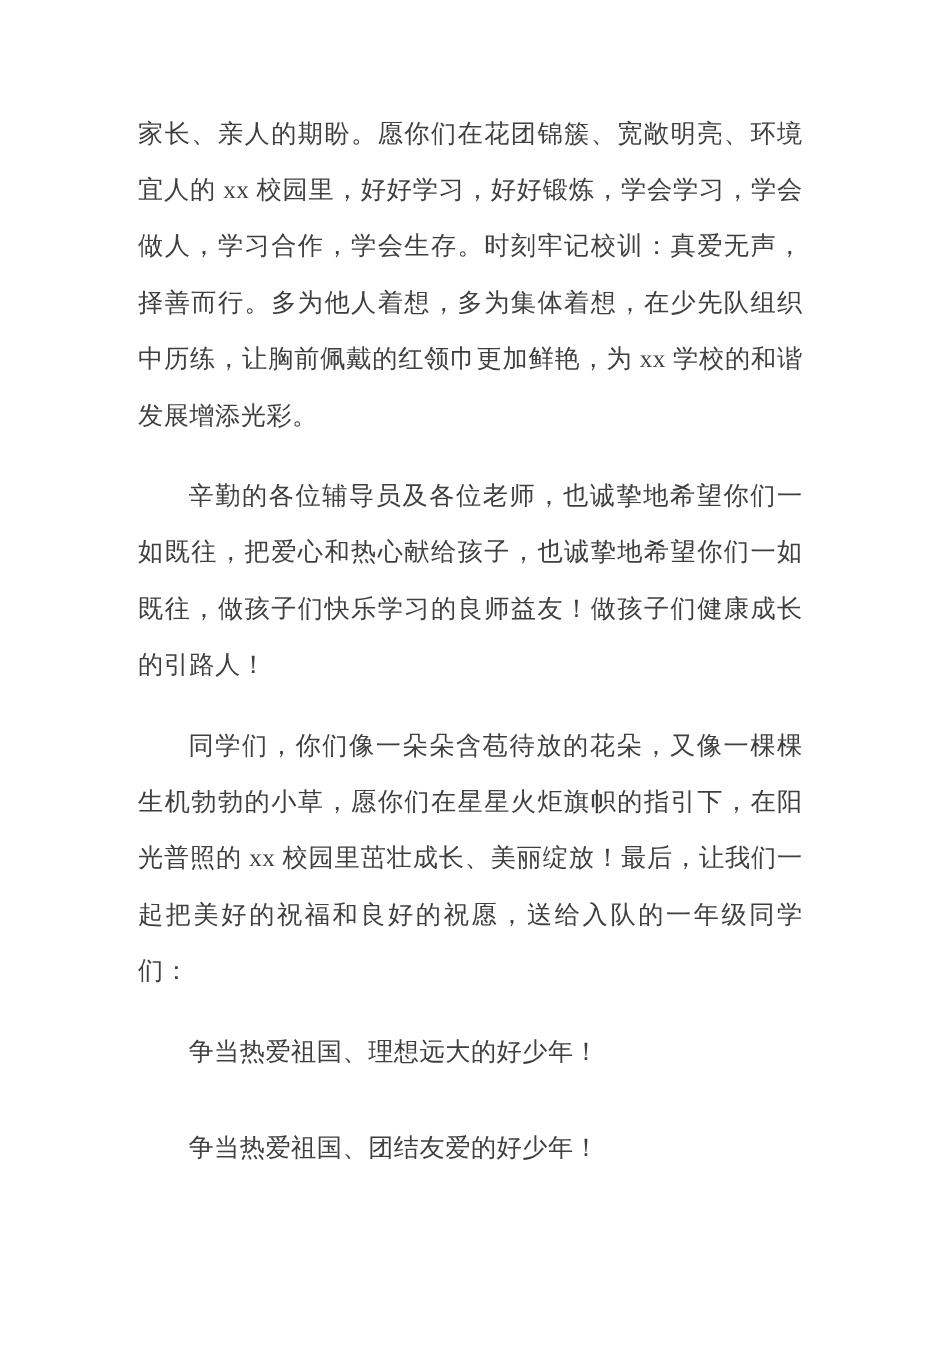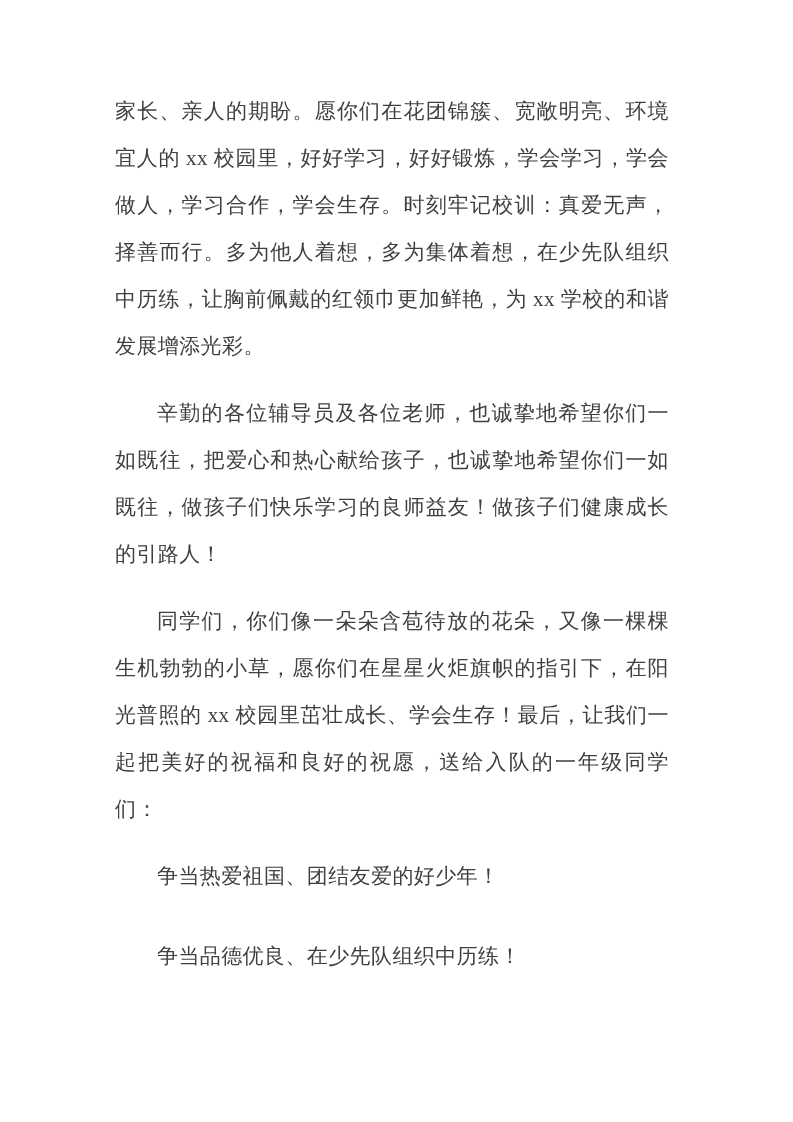--- a/index.html
+++ b/index.html
@@ -38,19 +38,19 @@
   }
 </style>
 </head>
 <body>
 
 <div class="page">
   <p class="para no-indent">家长、亲人的期盼。愿你们在花团锦簇、宽敞明亮、环境宜人的 xx 校园里，好好学习，好好锻炼，学会学习，学会做人，学习合作，学会生存。时刻牢记校训：真爱无声，择善而行。多为他人着想，多为集体着想，在少先队组织中历练，让胸前佩戴的红领巾更加鲜艳，为 xx 学校的和谐发展增添光彩。</p>
 
   <p class="para">辛勤的各位辅导员及各位老师，也诚挚地希望你们一如既往，把爱心和热心献给孩子，也诚挚地希望你们一如既往，做孩子们快乐学习的良师益友！做孩子们健康成长的引路人！</p>
 
-  <p class="para">同学们，你们像一朵朵含苞待放的花朵，又像一棵棵生机勃勃的小草，愿你们在星星火炬旗帜的指引下，在阳光普照的 xx 校园里茁壮成长、学会生存！最后，让我们一起把美好的祝福和良好的祝愿，送给入队的一年级同学们：</p>
+  <p class="para">同学们，你们像一朵朵含苞待放的花朵，又像一棵棵生机勃勃的小草，愿你们在星星火炬旗帜的指引下，在阳光普照的 xx 校园里茁壮成长、美丽绽放！最后，让我们一起把美好的祝福和良好的祝愿，送给入队的一年级同学们：</p>
+
+  <p class="para slogan">争当热爱祖国、理想远大的好少年！</p>
+
 
   <p class="para slogan">争当热爱祖国、团结友爱的好少年！</p>
-
-
-  <p class="para slogan">争当品德优良、在少先队组织中历练！</p>
 </div>
 
 </body></html>

